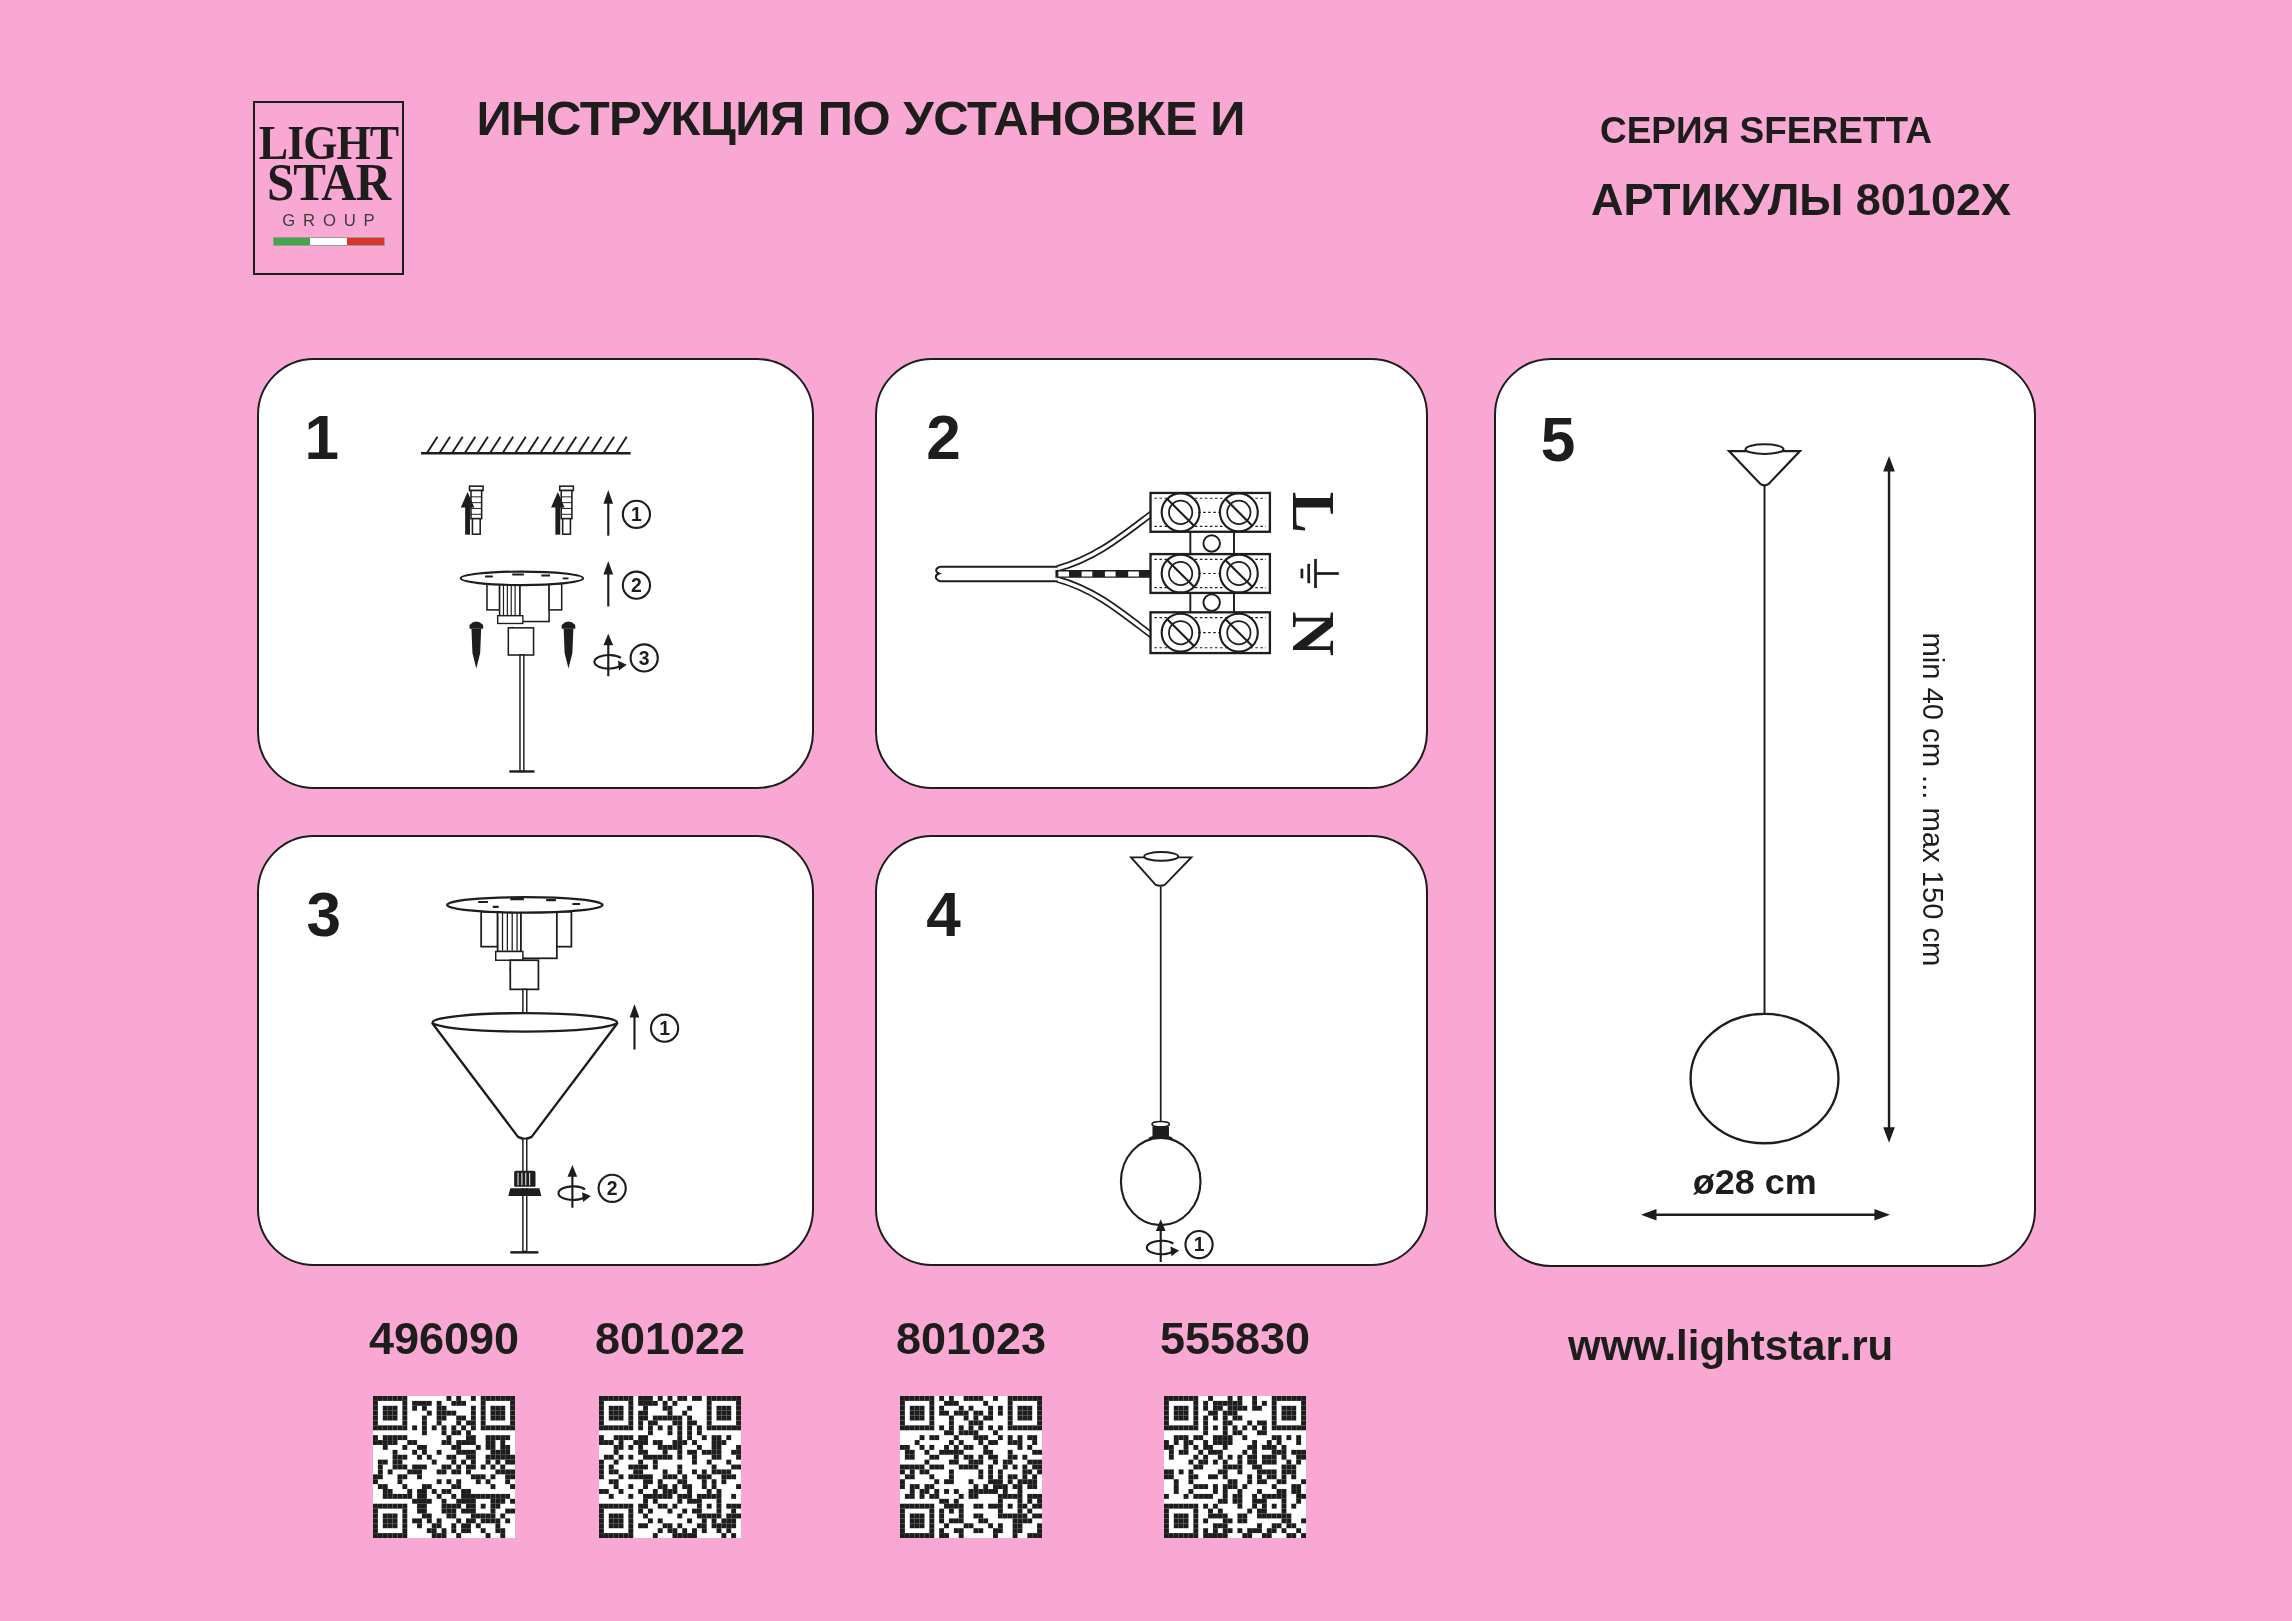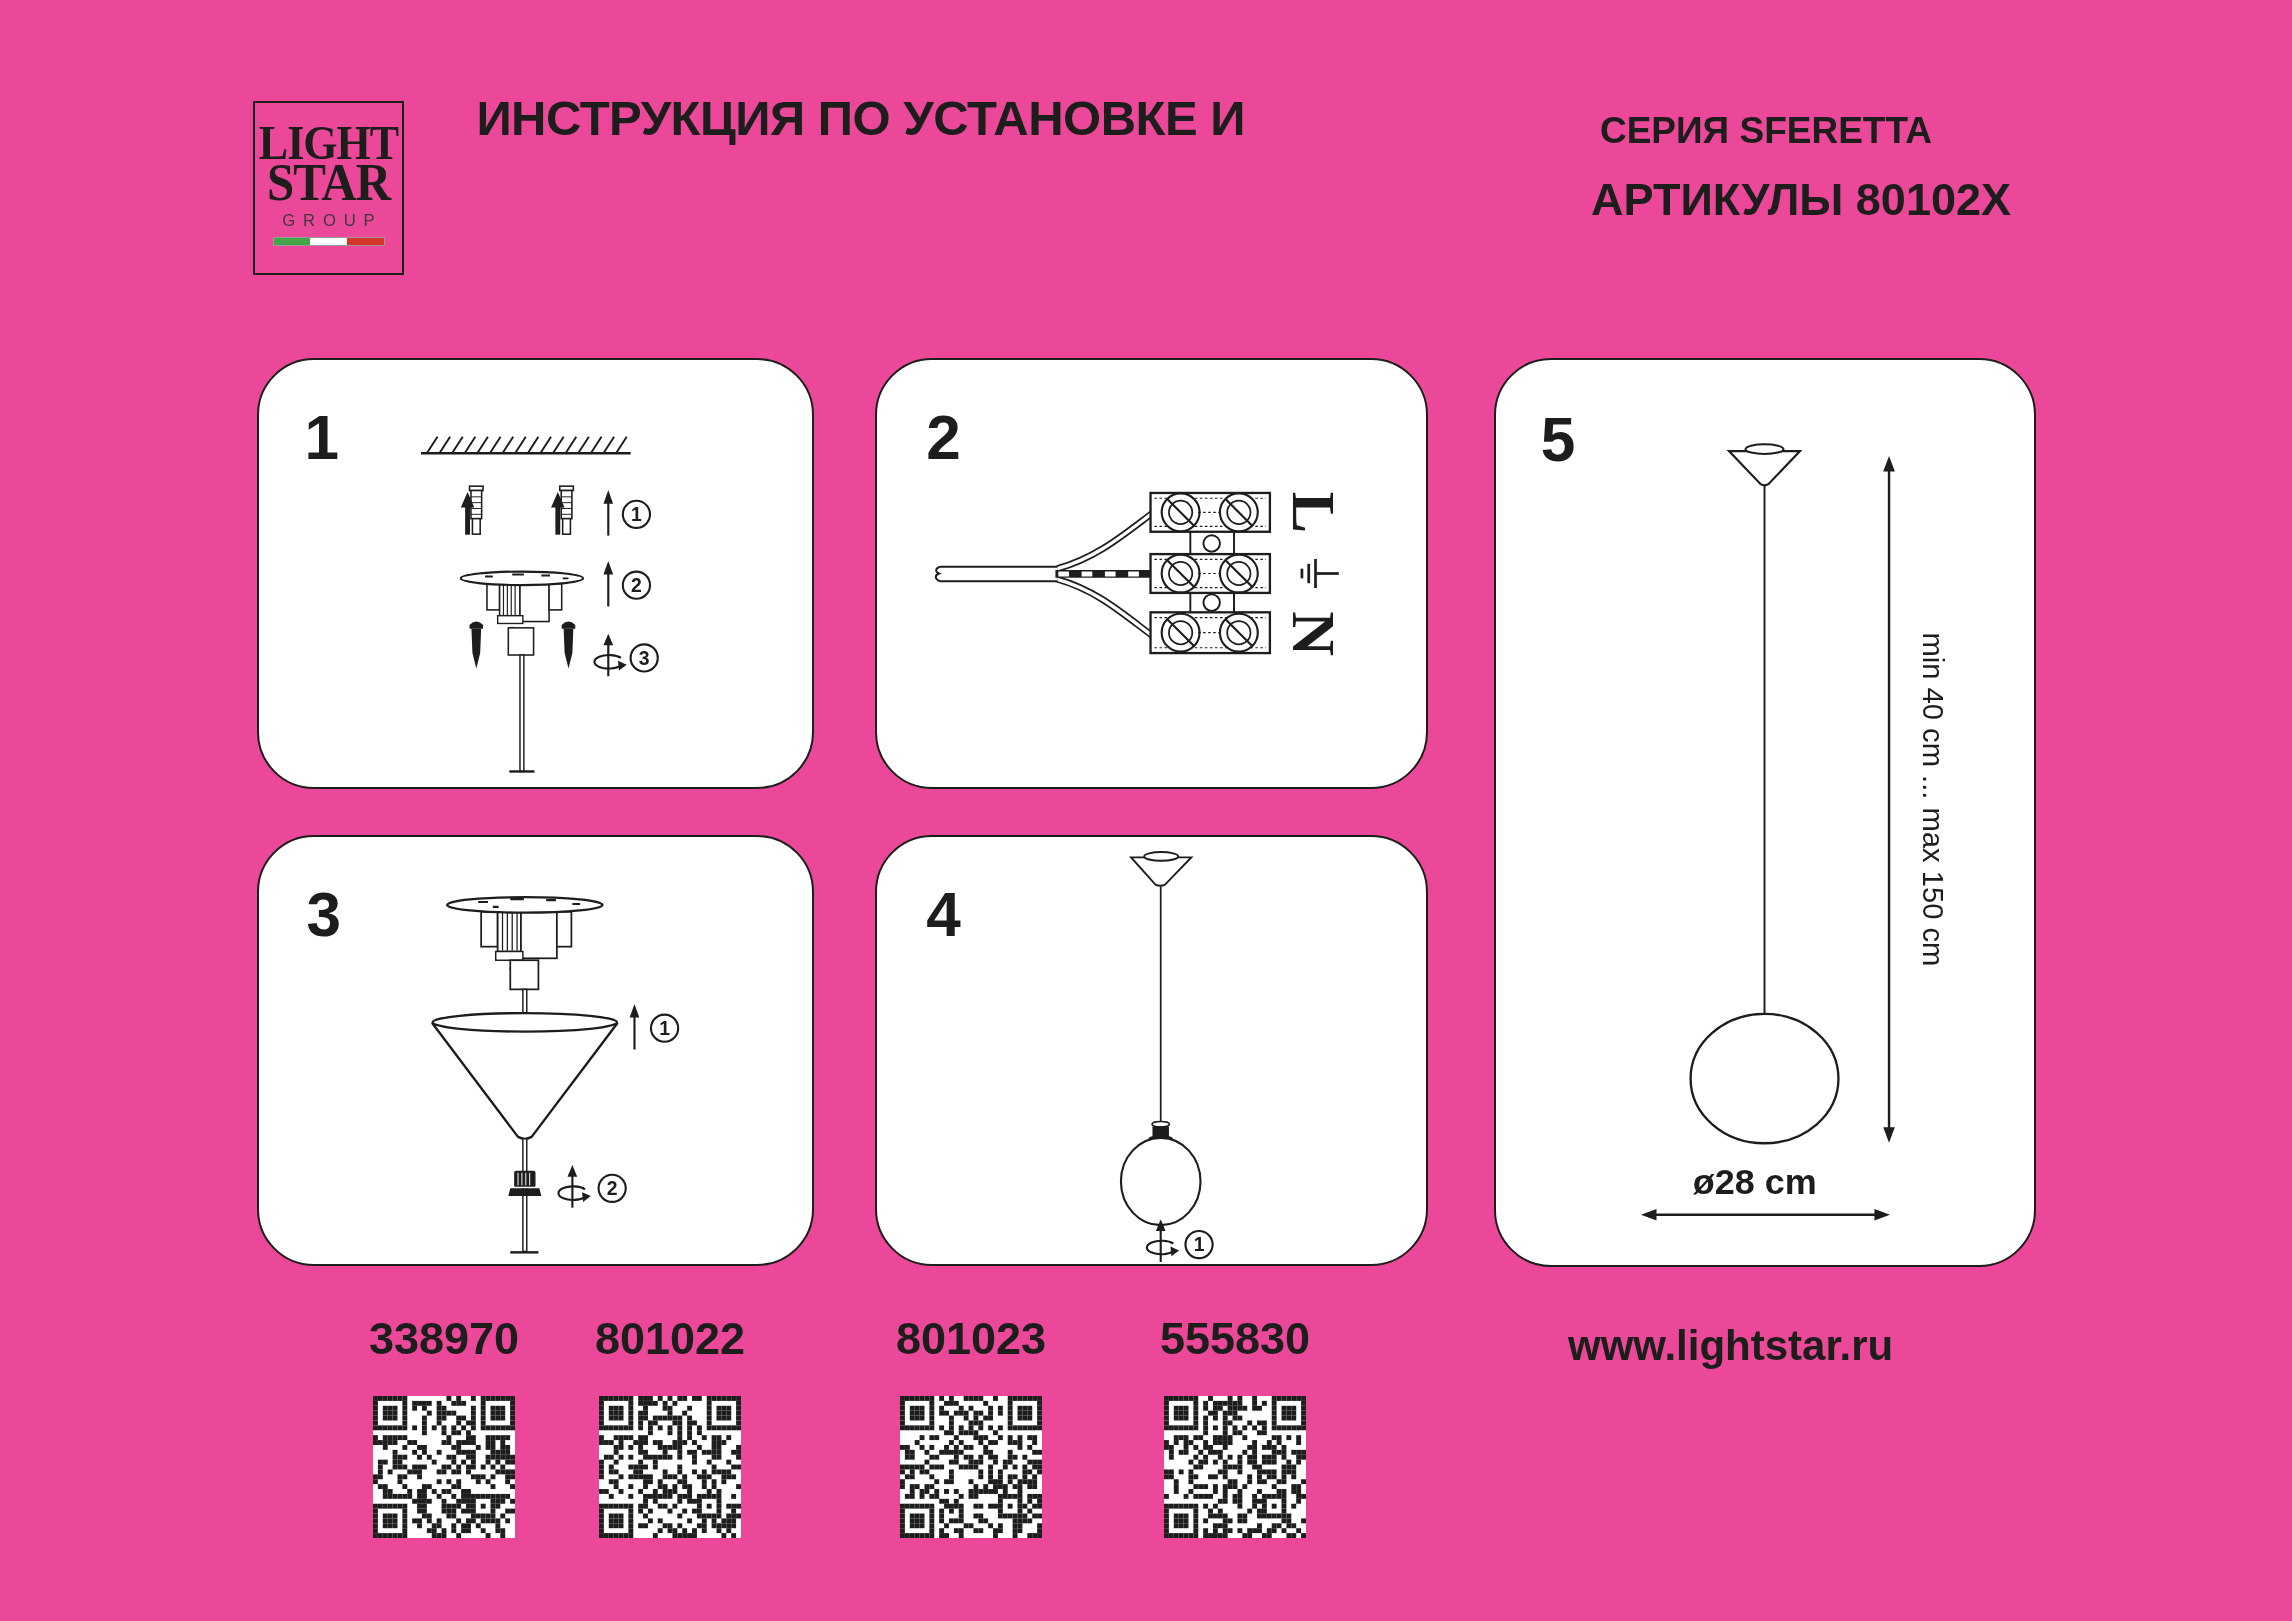--- a/index.html
+++ b/index.html
@@ -1,17 +1,17 @@
 <!DOCTYPE html>
 <html style="--ink: #1d1d1b; --green: #45a649; --red: #d6342c;"><head>
 <meta charset="utf-8">
 <style>
   :root{ --ink:#1d1d1b; --green:#45a649; --red:#d6342c; }
   html,body{margin:0;padding:0;background:#888;}
-  #page{position:relative;width:2293px;height:1621px;background:#ec4899;overflow:hidden;
+  #page{position:relative;width:2293px;height:1621px;background:#f9a8d4;overflow:hidden;
         font-family:"Liberation Sans",sans-serif;color:var(--ink);}
   .abs{position:absolute;}
   
   #logo{left:253px;top:101px;width:151px;height:174px;border:2px solid var(--ink);box-sizing:border-box;text-align:center;}
   .logo-word{font-family:"Liberation Serif",serif;font-weight:700;line-height:.86;letter-spacing:-1px;transform:scaleY(1.08);}
   #logo-light{font-size:44px;margin-top:21.6px;}
   #logo-star{font-size:49px;}
   #logo-group{font-size:16.7px;letter-spacing:7.8px;margin-top:6.9px;margin-left:7.8px;color:#3c3c3a;font-weight:400;}
   #logo-flag{width:112px;height:8.8px;margin:5.9px auto 0;display:flex;border:1px solid #9a9a98;box-sizing:border-box;}
   #logo-flag div{flex:1;}
@@ -310,21 +310,21 @@
       <text x="266" y="856" class="dia">ø28 cm</text>
       <g>
         <line x1="162" y1="877" x2="392" y2="877" class="ln" stroke-width="2.5"></line>
         <polygon points="165,871 165,883 149,877" class="fl"></polygon>
         <polygon points="389,871 389,883 405,877" class="fl"></polygon>
       </g>
     </svg>
   </div>
 
   <div class="artcol abs" style="left:356px">
-    <div class="artnum">338970</div>
+    <div class="artnum">496090</div>
     <div class="qr"><svg width="142" height="142" viewBox="0 0 145 145">
           <rect width="145" height="145" fill="#fff"></rect>
           <g fill="#1d1d1b">
             <rect x="0" y="0" width="5" height="5"></rect>
             <rect x="5" y="0" width="5" height="5"></rect>
             <rect x="10" y="0" width="5" height="5"></rect>
             <rect x="15" y="0" width="5" height="5"></rect>
             <rect x="20" y="0" width="5" height="5"></rect>
             <rect x="25" y="0" width="5" height="5"></rect>
             <rect x="30" y="0" width="5" height="5"></rect>

